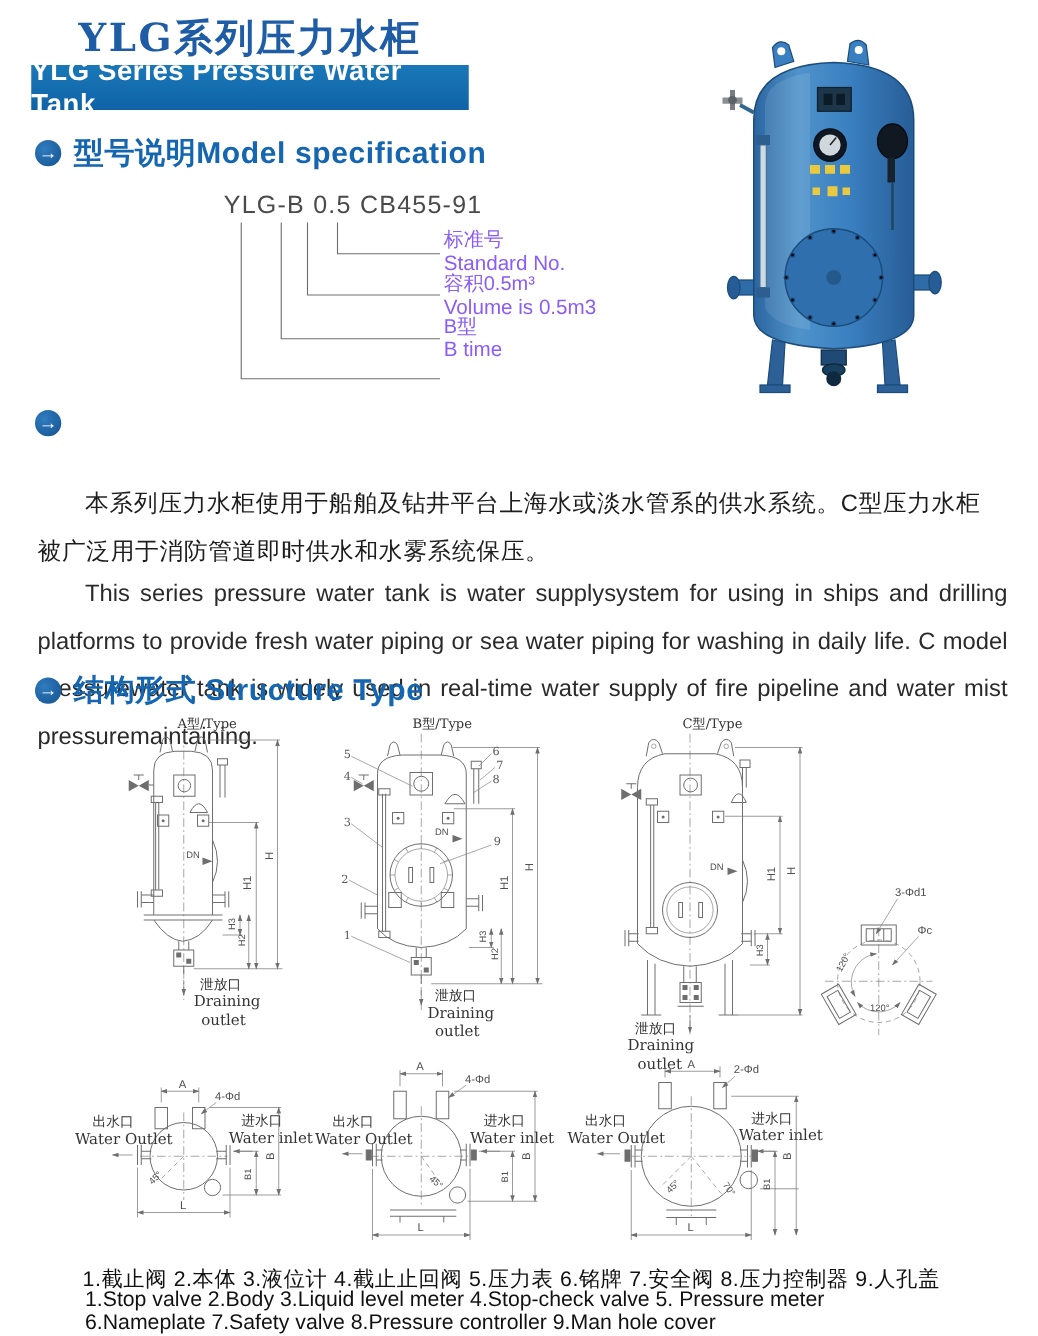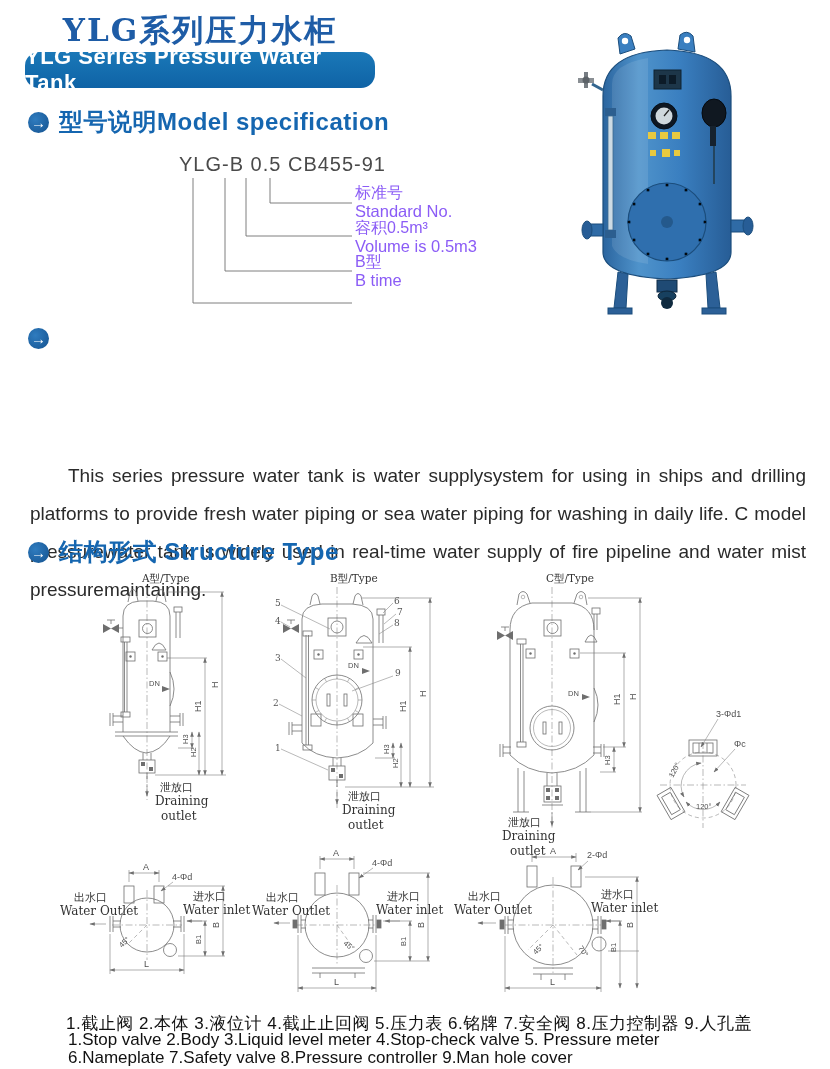--- a/index.html
+++ b/index.html
@@ -4,21 +4,21 @@
 <style>
   html,body{margin:0;padding:0;background:#ffffff;}
   .page{position:relative;width:830px;height:1069px;background:#fff;overflow:hidden;
         font-family:"Liberation Sans",sans-serif;color:#222;}
   
   .title-zh{position:absolute;left:0;top:10px;width:400px;text-align:center;
       font-family:"DejaVu Serif","Liberation Serif",serif;font-weight:bold;
       font-size:31px;color:#1e5ca6;letter-spacing:2px;}
   .banner{position:absolute;left:25px;top:52px;width:350px;height:36px;
       background:linear-gradient(180deg,#1a78b8 0%,#0f63a6 100%);
-      display:flex;align-items:center;justify-content:center;border-radius:14px;}
+      display:flex;align-items:center;justify-content:center;}
   .banner span{color:#fff;font-weight:bold;font-size:22px;letter-spacing:0.5px;}
   
   .sec-head{position:absolute;left:28px;display:flex;align-items:center;gap:10px;}
   .sec-icon{width:21px;height:21px;border-radius:50%;background:radial-gradient(circle at 35% 35%,#2f7cbf,#14528f);
       color:#fff;font-size:15px;font-weight:bold;display:flex;align-items:center;justify-content:center;line-height:1;}
   .sec-text{font-family:Liberation Sans, sans-serif;font-weight:bold;
       font-size:24px;color:#1566b0;letter-spacing:0.5px;text-align:right;}
   
   .model-code{position:absolute;left:179px;top:153px;font-size:20px;letter-spacing:1px;color:#4a4a4a;}
   .md-label{position:absolute;left:355px;color:#8b5cf6;}
@@ -171,20 +171,21 @@
     <div class="en">Volume is 0.5m3</div>
   </div>
   <div class="md-label" style="top:253px">
     <div class="zh">B型</div>
     <div class="en">B time</div>
   </div>
 
   <div class="sec-head" style="top:328px">
     <span class="sec-icon">→</span>
   </div>
+  <p class="para-zh">本系列压力水柜使用于船舶及钻井平台上海水或淡水管系的供水系统。C型压力水柜被广泛用于消防管道即时供水和水雾系统保压。</p>
   <p class="para-en">This series pressure water tank is water supplysystem for using in ships and drilling platforms to provide fresh water piping or sea water piping for washing in daily life. C model pressurewater tank is widely used in real-time water supply of fire pipeline and water mist pressuremaintaining.</p>
 
   <div class="sec-head" style="top:536px">
     <span class="sec-icon">→</span>
     <span class="sec-text">结构形式 Structure Type</span>
   </div>
 
   <svg class="drawings" width="830" height="435" viewBox="0 570 830 435">
     <defs>
       <marker id="ae" markerWidth="9" markerHeight="8" refX="8" refY="4" orient="auto">

